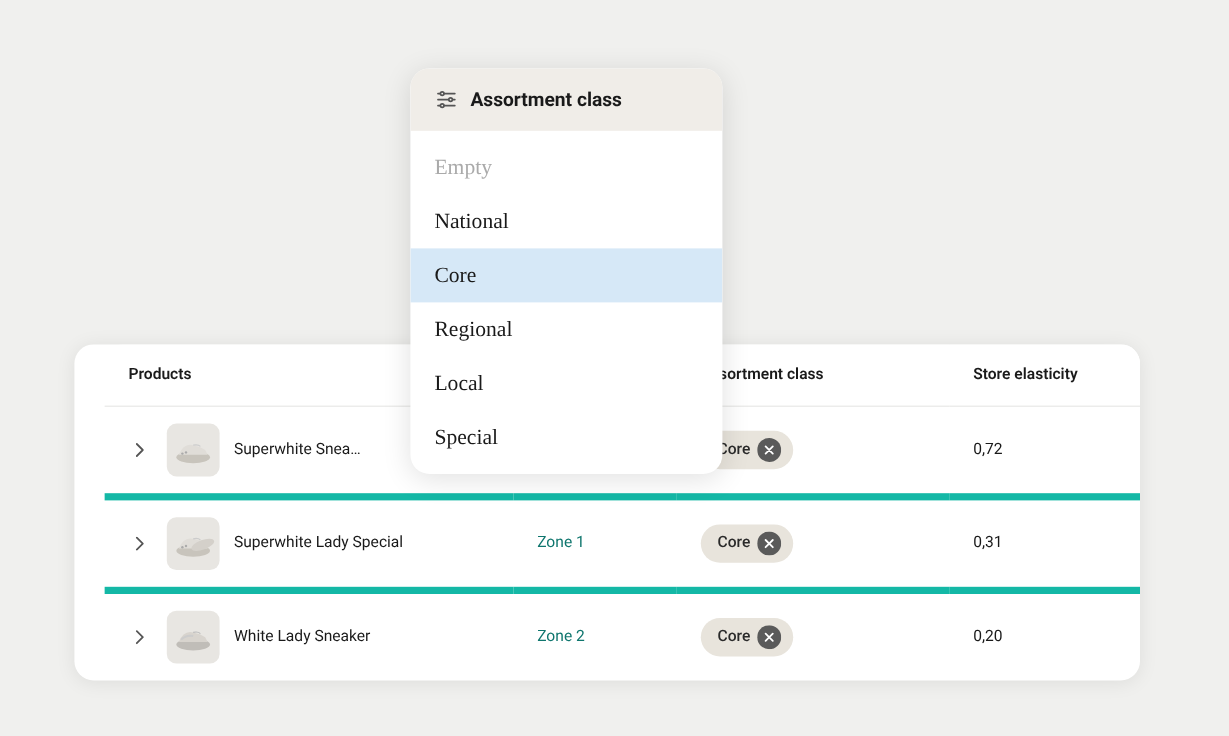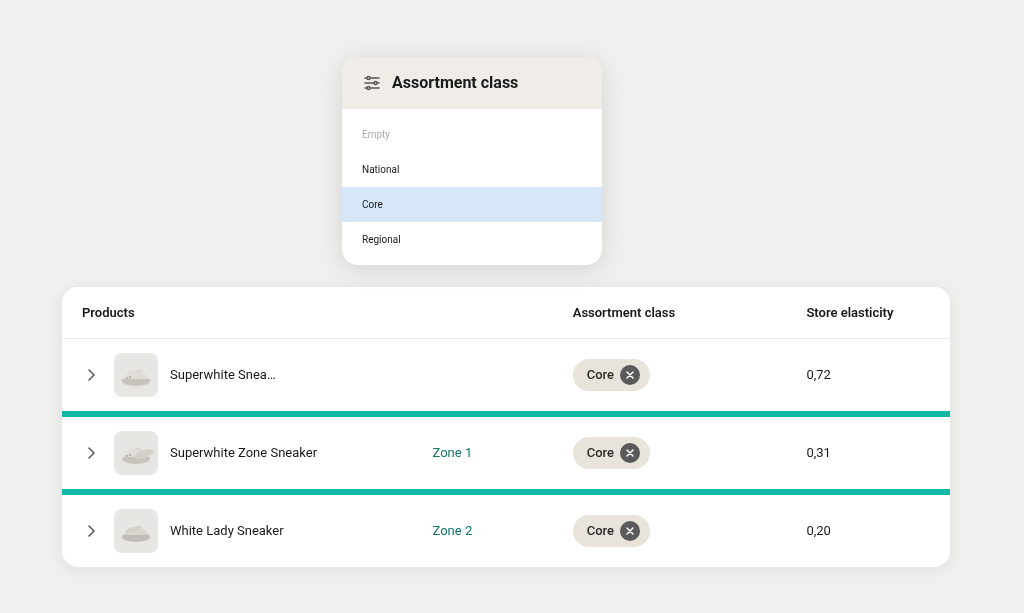--- a/index.html
+++ b/index.html
@@ -24,20 +24,21 @@
     
     .table-card {
       position: absolute;
       bottom: 0;
       left: 0;
       right: 12px;
       background: #ffffff;
       border-radius: 16px;
       box-shadow: 0 2px 16px rgba(0,0,0,0.08);
       overflow: visible;
+      padding-left: 25px;
     }
 
     .table-wrapper {
       width: 100%;
       border-radius: 16px;
       overflow: hidden;
     }
 
     table {
       width: 100%;
@@ -183,23 +184,24 @@
       font-weight: 700;
       color: #1a1a1a;
     }
 
     .dropdown-list {
       padding: 8px 0;
     }
 
     .dropdown-item {
       padding: 12px 20px;
-      font-size: 10px;
+      font-size: 18px;
       cursor: pointer;
       color: #1a1a1a;
+      font-family: Liberation Serif, serif;
     }
 
     .dropdown-item.empty {
       color: #aaa;
     }
 
     .dropdown-item.selected {
       background: #d6e8f7;
       color: #1a1a1a;
     }
@@ -216,20 +218,22 @@
           <path d="M3 5h2m0 0a1.5 1.5 0 003 0m-3 0a1.5 1.5 0 113 0m0 0h9M3 10h9m0 0a1.5 1.5 0 003 0m-3 0a1.5 1.5 0 113 0m0 0h2M3 15h2m0 0a1.5 1.5 0 003 0m-3 0a1.5 1.5 0 113 0m0 0h9" stroke="#555" stroke-width="1.5" stroke-linecap="round"></path>
         </svg>
       </span>
       <span class="dropdown-header-title">Assortment class</span>
     </div>
     <div class="dropdown-list">
       <div class="dropdown-item empty">Empty</div>
       <div class="dropdown-item">National</div>
       <div class="dropdown-item selected">Core</div>
       <div class="dropdown-item">Regional</div>
+      <div class="dropdown-item">Local</div>
+      <div class="dropdown-item">Special</div>
     </div>
   </div>
 
   <div class="table-card">
     <div class="table-wrapper">
       <table>
         <thead>
           <tr>
             <th class="col-products">Products</th>
             <th class="col-zone"></th>
@@ -290,21 +294,21 @@
                 <div class="product-thumb">
                   <svg viewBox="0 0 36 36" fill="none" xmlns="http://www.w3.org/2000/svg">
                     <ellipse cx="18" cy="24" rx="14" ry="5" fill="#c8c4bc"></ellipse>
                     <path d="M6 22 Q10 12 18 14 Q24 15 28 18 L30 22 Z" fill="#e0ddd8"></path>
                     <path d="M18 14 Q22 13 24 15" stroke="#ccc" stroke-width="1"></path>
                     <circle cx="9" cy="21" r="1" fill="#aaa"></circle>
                     <circle cx="12" cy="20" r="1" fill="#aaa"></circle>
                     <ellipse cx="26" cy="19" rx="10" ry="4" fill="#d4d0ca" transform="rotate(-20 26 19)"></ellipse>
                   </svg>
                 </div>
-                <span class="product-name">Superwhite Zone Sneaker</span>
+                <span class="product-name">Superwhite Lady Special</span>
               </div>
             </td>
             <td class="col-zone">
               <span class="zone-text">Zone 1</span>
             </td>
             <td class="col-assortment">
               <div class="assortment-badge">
                 <span>Core</span>
                 <div class="badge-close-icon">
                   <svg width="20" height="20" viewBox="0 0 20 20">

